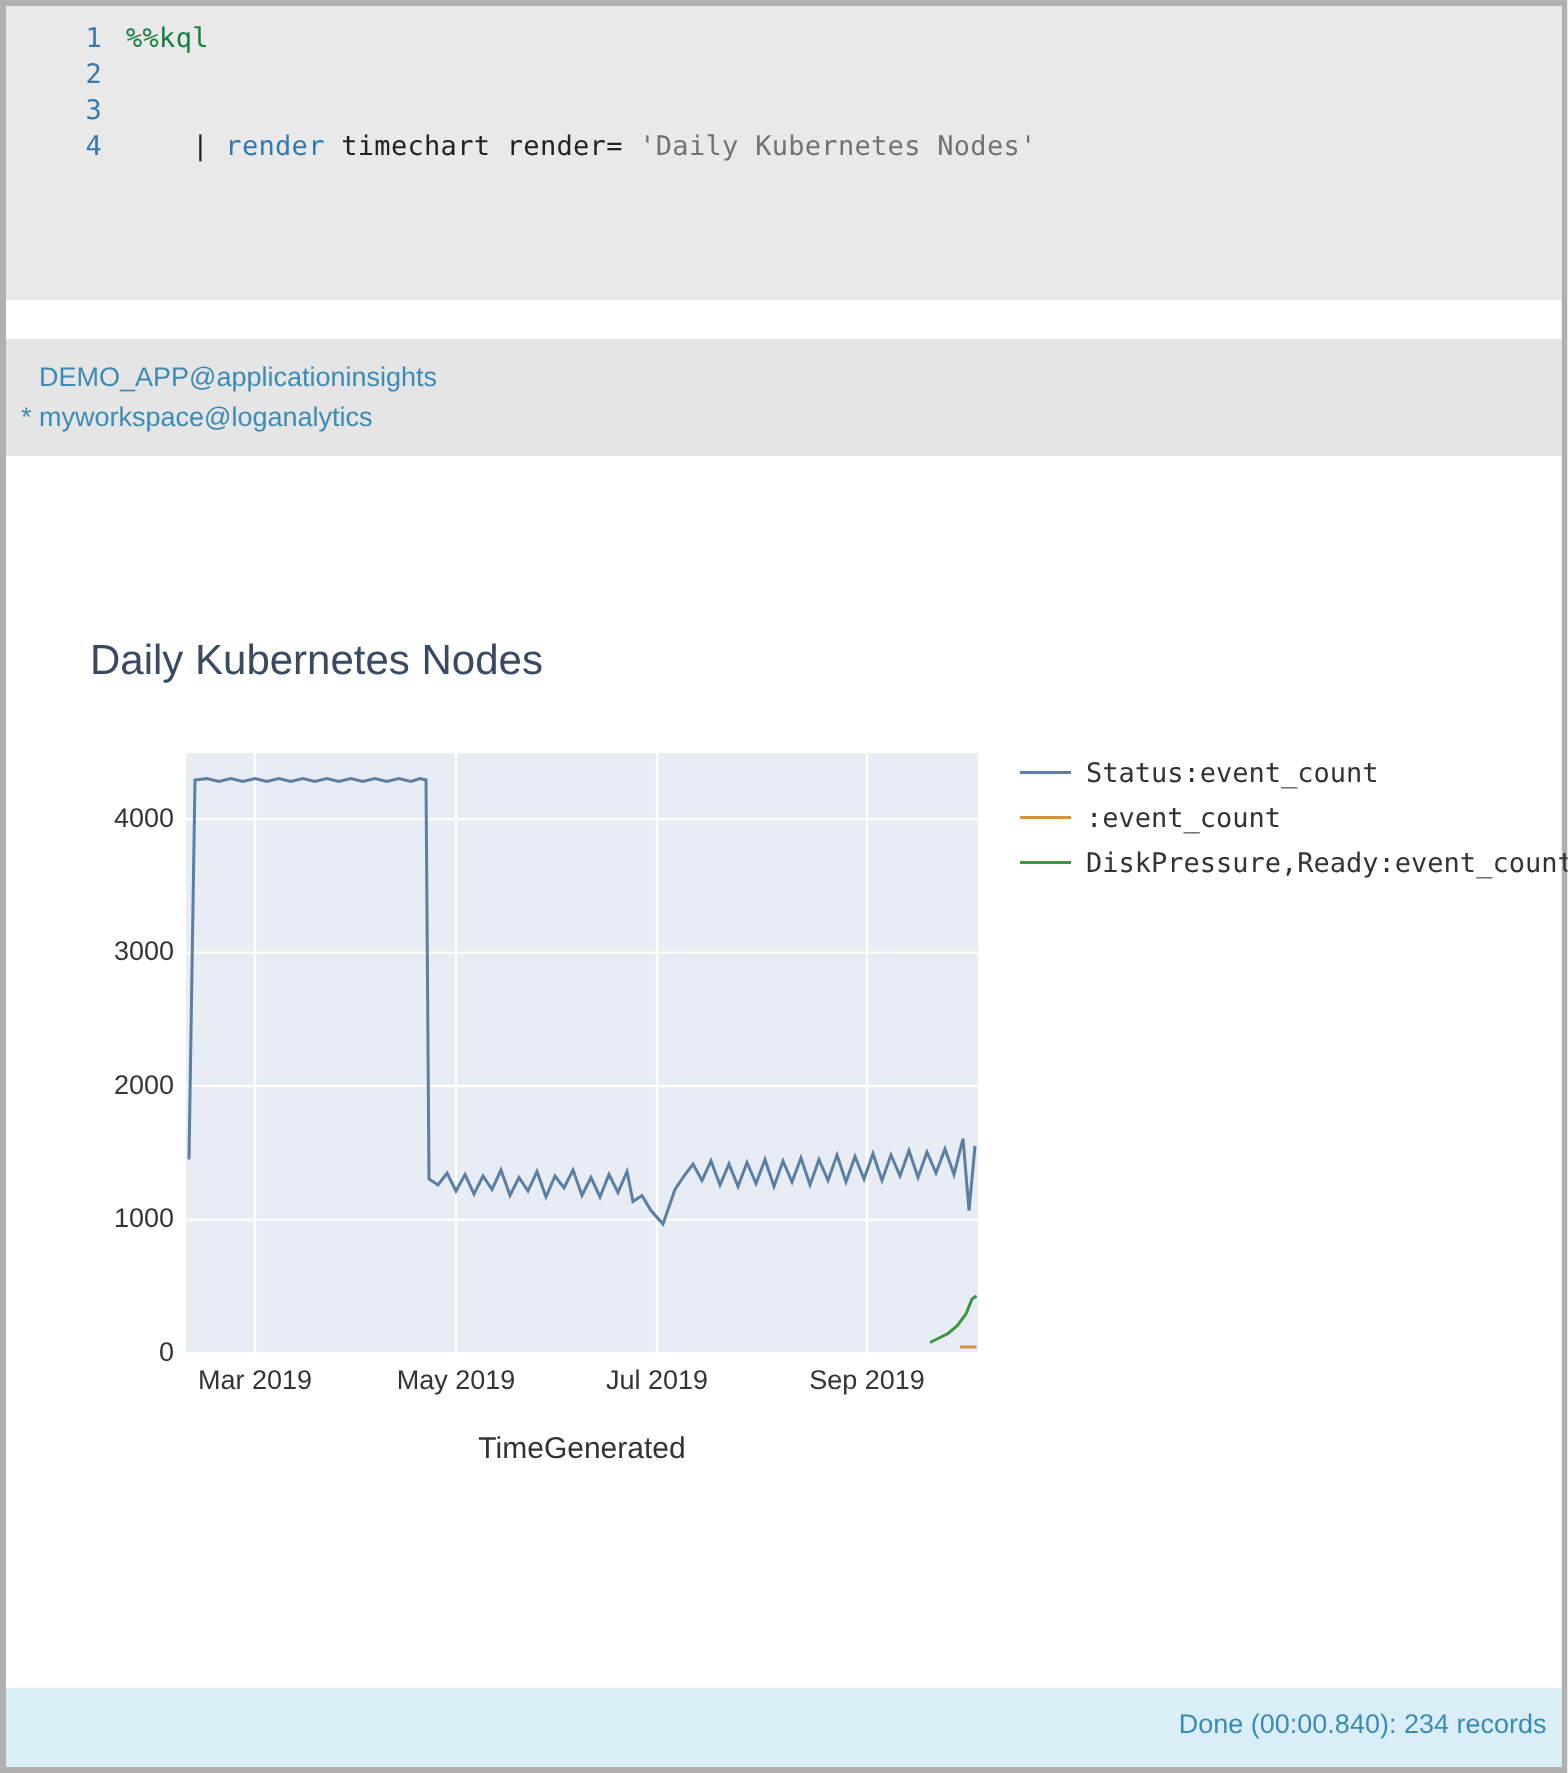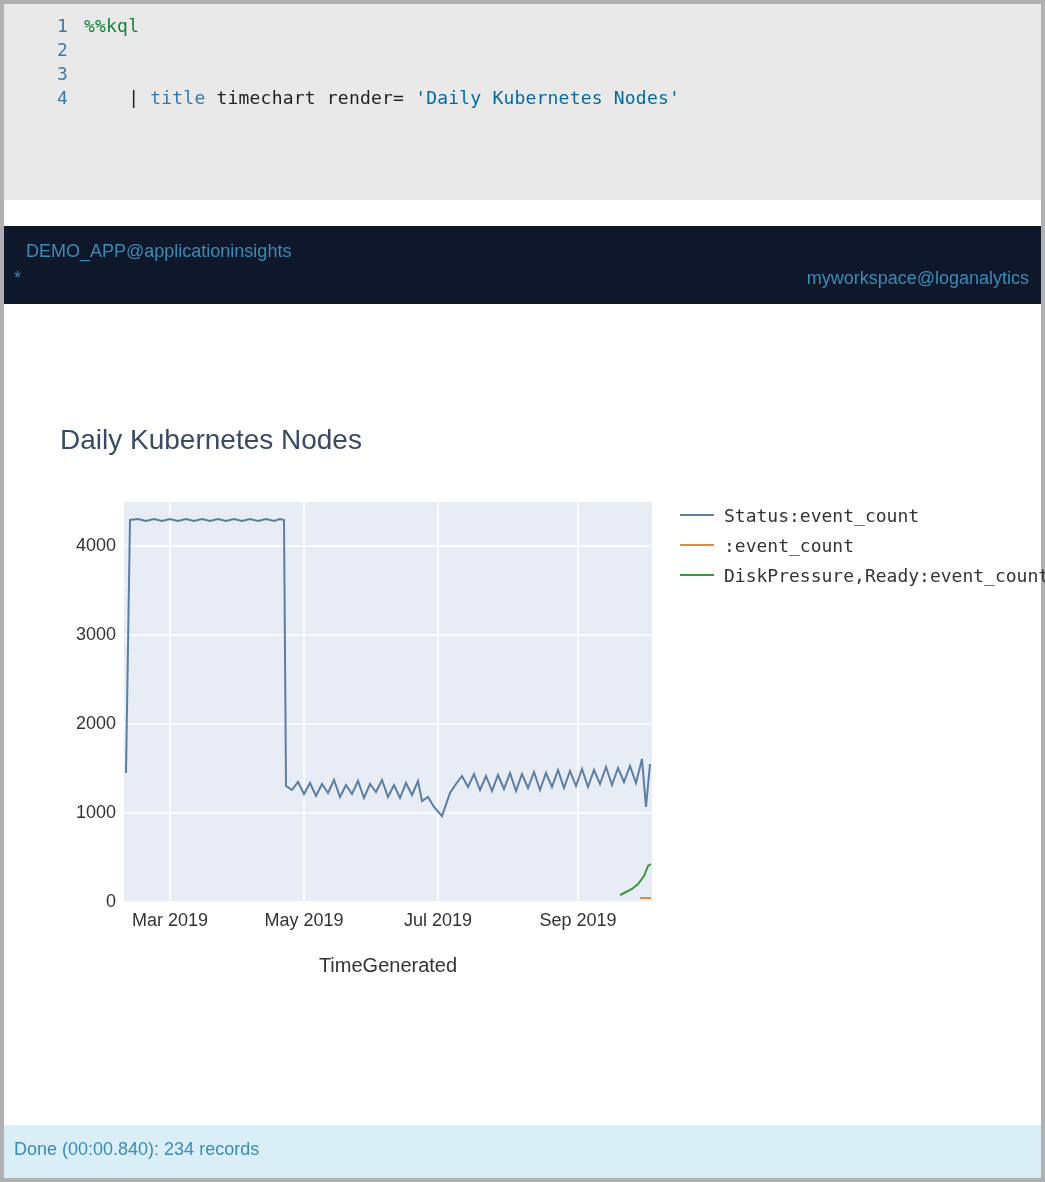--- a/index.html
+++ b/index.html
@@ -27,36 +27,36 @@
   }
   .code-line { display: flex; line-height: 24px; }
   .gutter {
     width: 78px; text-align: right;
     color: #3b79a8; padding-right: 16px;
     font-family: Consolas, Menlo, monospace;
     user-select: none;
   }
   .code { white-space: pre; color: #222; }
   .kql-kw { color: #3478b0; }
-  .str  { color: #0369a1; }
+  .str  { color: #737373; }
   .teal { color: #26806b; }
   .bar  { color: #15803d; }
 
   
   .gap-white { background:#fff; height:26px; }
 
   
   .scope-bar {
-    background: #0f172a;
+    background: #e5e5e5;
     padding: 12px 12px 12px 22px;
     color: #3b8bb5;
     font-size: 18px;
     line-height: 27px;
   }
-  .scope-bar .marker { position:relative;text-align:right; }
+  .scope-bar .marker { position:relative; }
   .scope-bar .marker::before {
     content: '*'; position:absolute; left:-12px; top:0; color:#3b8bb5;
   }
 
   
   .chart-panel { background:#fff; flex:1; position:relative; padding:0; }
   .chart-title {
     font-size: 28px; color:#3a4a63;
     margin: 120px 0 38px 56px; font-weight:500;
   }
@@ -71,41 +71,42 @@
   .legend-swatch {
     width:34px; height:0; border-top:2px solid;
   }
 
   
   .status-bar {
     background: #d9eef6;
     color: #3b8bb5;
     font-size: 18px;
     padding: 14px 10px 18px 10px;
+    text-align: right;
   }
 </style>
 </head>
 <body>
 
 <div class="frame">
 
   <div class="code-cell">
     <div class="code-line">
       <span class="gutter">1</span>
       <span class="code"><span class="bar">%%kql</span></span>
     </div>
     <div class="code-line">
       <span class="gutter">2</span>
     </div>
     <div class="code-line">
       <span class="gutter">3</span>
     </div>
     <div class="code-line">
       <span class="gutter">4</span>
-      <span class="code"><span>    | </span><span class="kql-kw">title</span><span> timechart render= </span><span class="str">'Daily Kubernetes Nodes'</span></span>
+      <span class="code"><span>    | </span><span class="kql-kw">render</span><span> timechart render= </span><span class="str">'Daily Kubernetes Nodes'</span></span>
     </div>
   </div>
 
   <div class="gap-white"></div>
 
   <div class="scope-bar">
     <div>DEMO_APP@applicationinsights</div>
     <div class="marker">myworkspace@loganalytics</div>
   </div>
 

